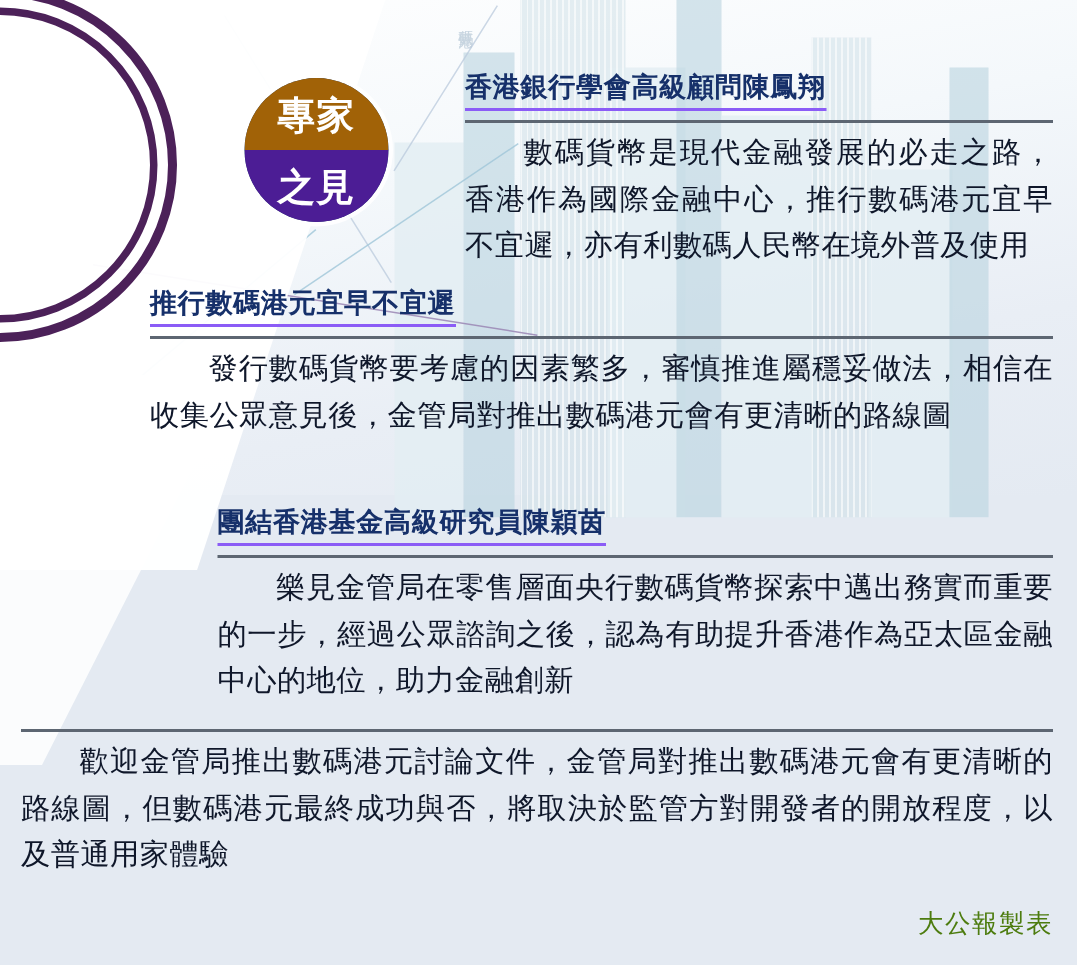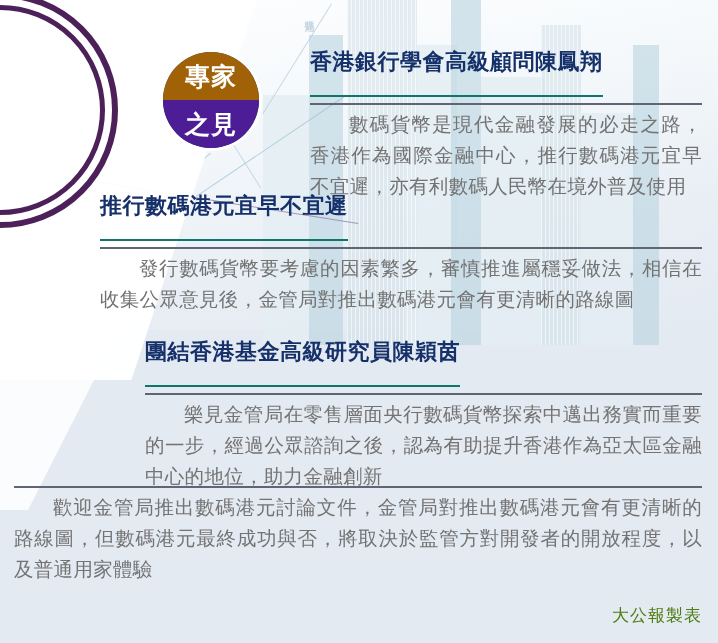--- a/index.html
+++ b/index.html
@@ -156,37 +156,37 @@
     line-height: 1;
     font-family: "DejaVu Sans", "Liberation Sans", sans-serif;
   }
 
   
   .quote-block {
     position: absolute;
   }
   .quote-heading {
     color: #16306a;
-    font-size: 22px;
+    font-size: 18px;
     font-weight: bold;
     line-height: 1.25;
     letter-spacing: 0.5px;
     display: inline-block;
-    border-bottom: 2px solid #0f766e;
-    padding-bottom: 19px;
+    border-bottom: 2px solid #8b5cf6;
+    padding-bottom: 1px;
     white-space: nowrap;
   }
   .quote-rule {
     height: 2px;
     background: #5d6672;
     margin-top: 6px;
     margin-bottom: 4px;
   }
   .quote-body {
-    color: #737373;
+    color: #0f172a;
     font-size: 19.5px;
     line-height: 31px;
     text-indent: 2em;
     letter-spacing: 0.3px;
     text-align: justify;
     text-justify: inter-character;
   }
 
   
   .credit {

